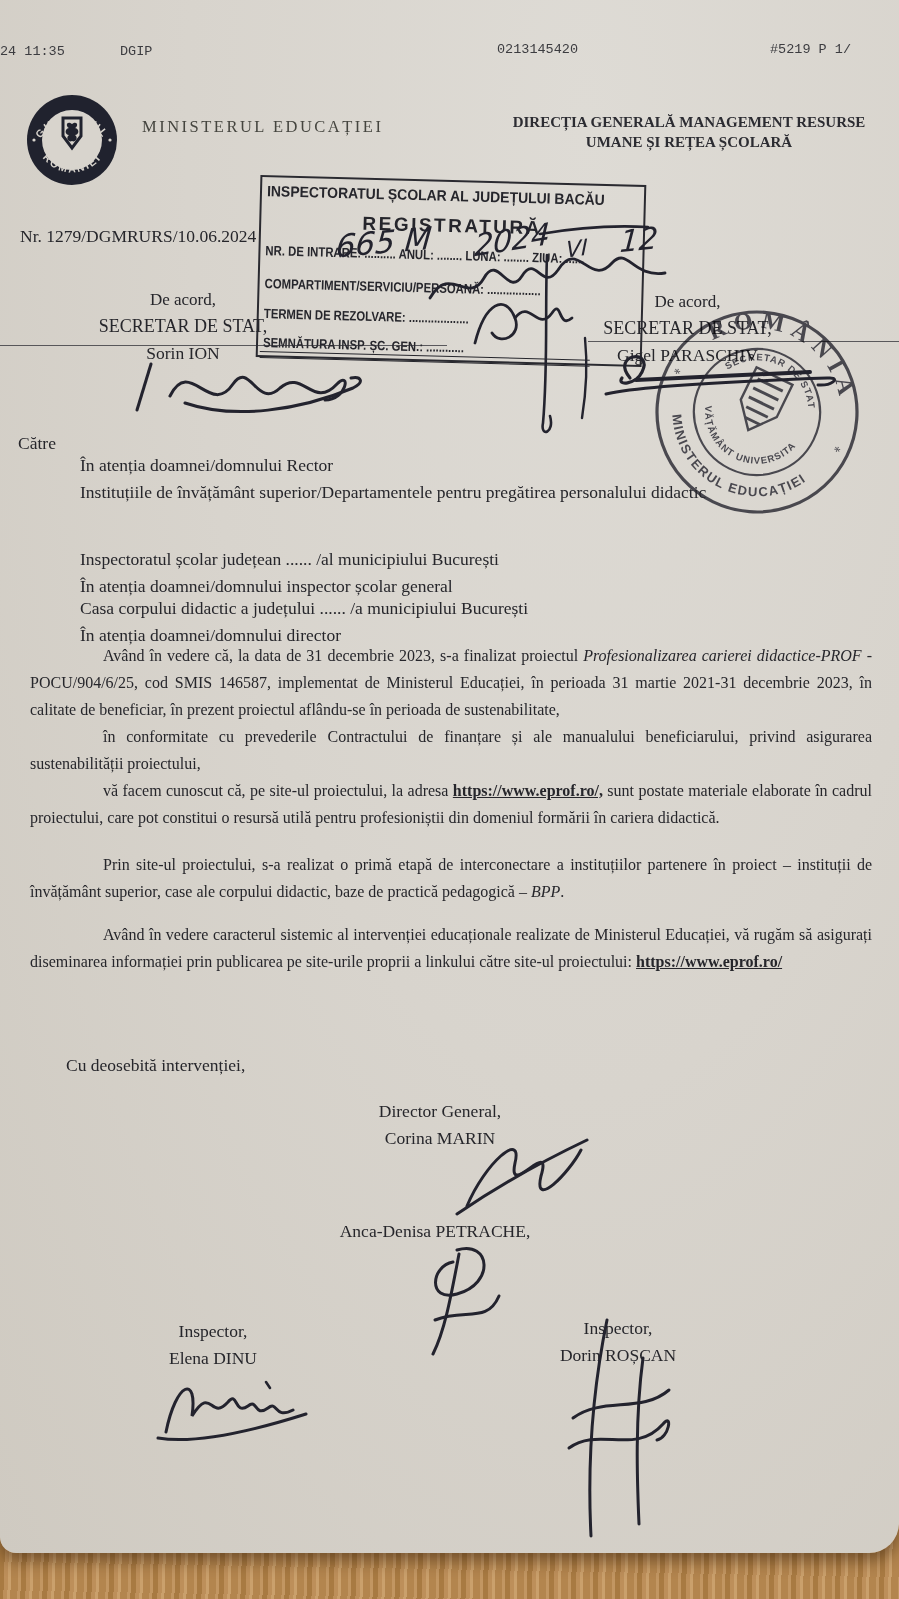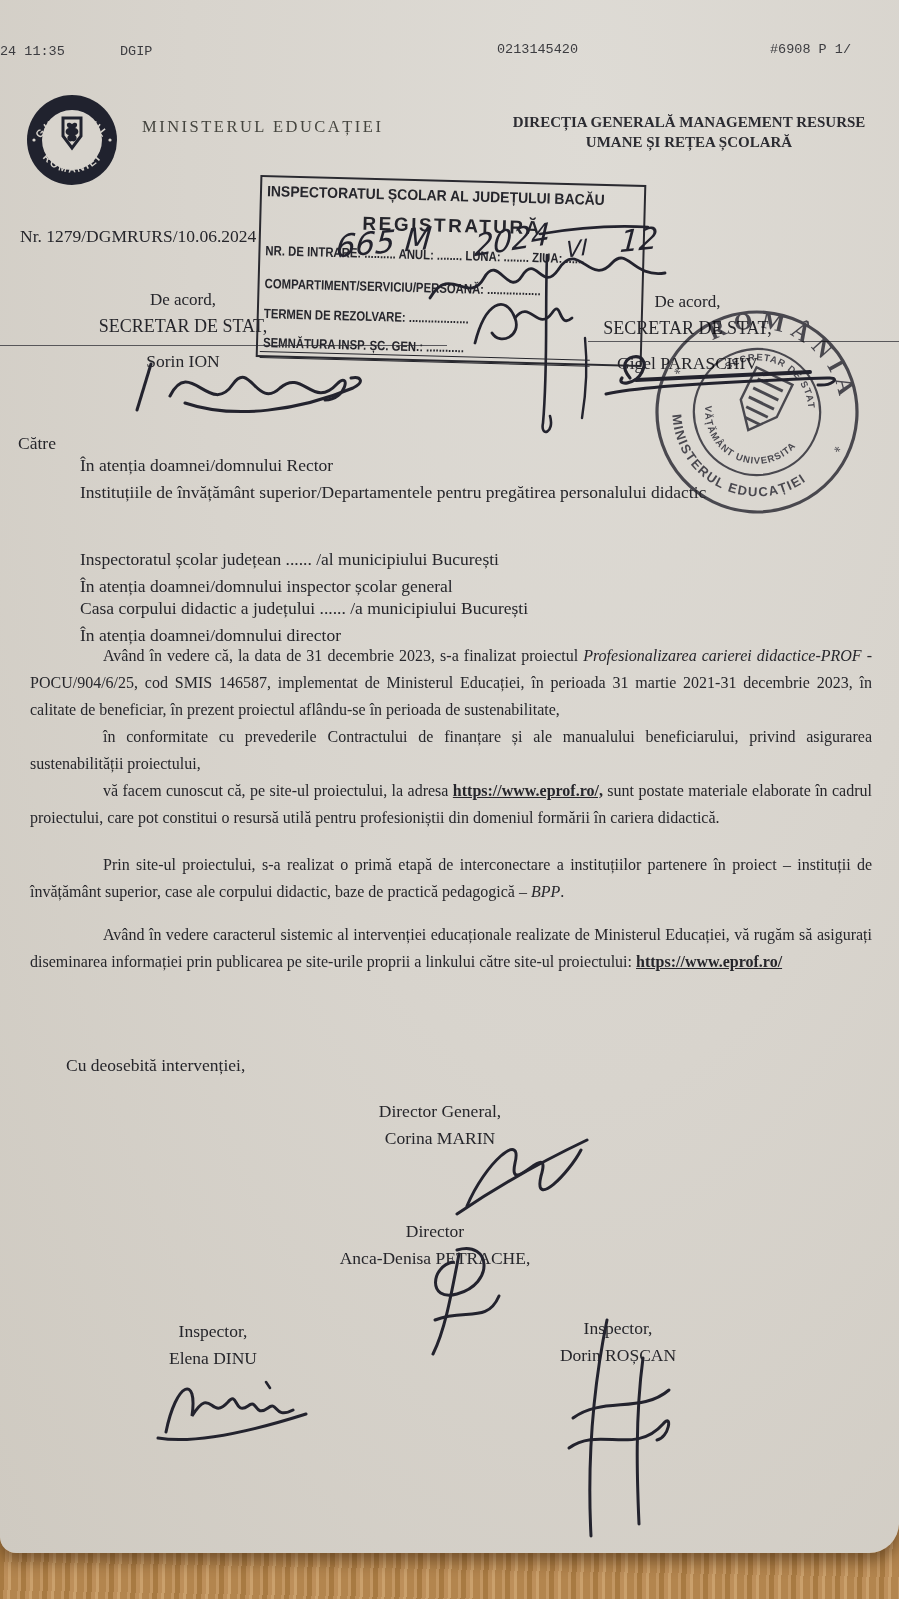--- a/index.html
+++ b/index.html
@@ -22,21 +22,21 @@
   .sb-title{left:5px;top:5px;font-size:15px;transform:scaleX(.93);}
   .sb-reg{left:0;top:33px;width:100%;text-align:center;font-size:19px;letter-spacing:2.5px;}
   .sb-line{font-size:13.5px;transform:scaleX(.84);}
   .sb-underline{position:absolute;left:2px;top:174px;width:330px;height:5px;
     border-top:1.6px solid #26262c;border-bottom:1.6px solid #26262c;}
   .hand{position:absolute;font-family:"DejaVu Sans", sans-serif;font-style:italic;color:#23232e;white-space:nowrap;}
   .ln{line-height:27px;font-size:17.5px;}
   .approve{width:270px;text-align:center;color:#26262b;}
   .approve .t1{font-size:17px;line-height:26px;}
   .approve .t2{font-size:18px;line-height:27px;}
-  .approve .t3{font-size:17.5px;line-height:27px;margin-top:8px;}
+  .approve .t3{font-size:17.5px;line-height:27px;}
   .scanline{background:rgba(45,45,52,.75);height:1.4px;}
   .body-text{left:30px;top:642px;width:842px;}
   .body-text p{margin:0;text-align:justify;text-indent:73px;font-size:16px;line-height:27px;color:#26262b;}
   .body-text p.gap1{margin-top:20px;} .body-text p.gap2{margin-top:16px;}
   .it{font-style:italic;}
   .link{font-weight:bold;text-decoration:underline;margin-top:48px;}
   .sigblock{color:#26262b;text-align:center;}
   .sigblock .st{font-size:17.5px;line-height:27px;}
   .sigblock .sn{font-size:17.5px;line-height:27px;}
   svg{overflow:visible;}
@@ -45,21 +45,21 @@
 </style>
 </head>
 <body>
 
 <div id="screen">
   <div id="paper">
 
     <div class="abs fax" style="left:0;top:44px;">24 11:35</div>
     <div class="abs fax" style="left:120px;top:44px;text-align:right;">DGIP</div>
     <div class="abs fax" style="left:497px;top:42px;">0213145420</div>
-    <div class="abs fax" style="left:770px;top:42px;">#6908 P  1/</div>
+    <div class="abs fax" style="left:770px;top:42px;">#5219 P  1/</div>
 
     <svg class="abs" style="left:24px;top:92px;" width="96" height="96" viewBox="-48 -48 96 96">
       <circle r="45" fill="#20222e"></circle>
       <circle r="30" fill="#d8d4cd"></circle>
       <defs>
         <path id="sealTop" d="M -36 10 A 37 37 0 0 1 36 10"></path>
         <path id="sealBot" d="M -36 4 A 37 37 0 0 0 36 4"></path>
       </defs>
       <text font-family="Liberation Sans, sans-serif" font-size="10.5" font-weight="bold" fill="#d8d4cd" letter-spacing="2">
         <textPath href="#sealTop" startOffset="50%" text-anchor="middle">GUVERNUL</textPath>
@@ -187,21 +187,20 @@
     <div class="abs sigblock" style="left:320px;top:1098px;width:240px;">
       <div class="st">Director General,</div>
       <div class="sn">Corina MARIN</div>
     </div>
     <svg class="abs" style="left:445px;top:1118px;" width="150" height="105" viewBox="0 0 150 105">
       <path class="ink" stroke-width="3" d="M22 88 C 40 45, 78 12, 70 45 C 62 82, 108 18, 96 58 C 88 92, 124 55, 136 32"></path>
       <path class="ink" stroke-width="3" d="M12 96 C 50 70, 100 42, 142 22"></path>
     </svg>
 
     <div class="abs sigblock" style="left:295px;top:1218px;width:280px;">
-      <div class="st">Director</div>
       <div class="sn">Anca-Denisa PETRACHE,</div>
     </div>
     <svg class="abs" style="left:395px;top:1238px;" width="120" height="120" viewBox="0 0 120 120">
       <path class="ink" stroke-width="3" d="M62 12 C 96 2, 100 46, 62 56 C 32 64, 36 28, 58 24"></path>
       <path class="ink" stroke-width="3" d="M64 16 C 56 58, 50 92, 38 116"></path>
       <path class="ink" stroke-width="3" d="M40 82 C 70 70, 92 86, 104 58"></path>
     </svg>
 
     <div class="abs sigblock" style="left:128px;top:1318px;width:170px;">
       <div class="st">Inspector,</div>

